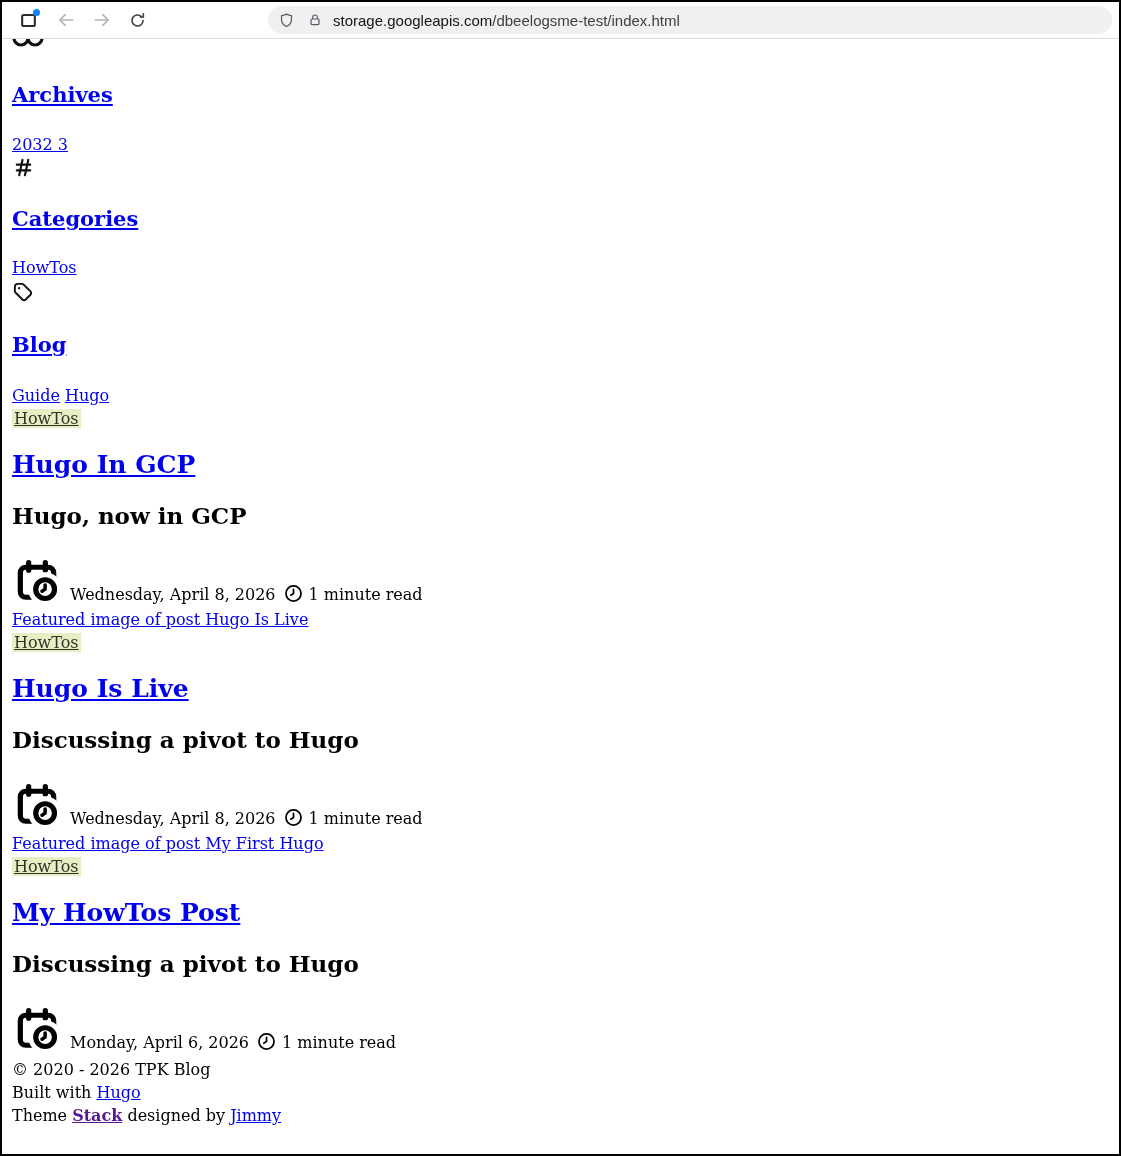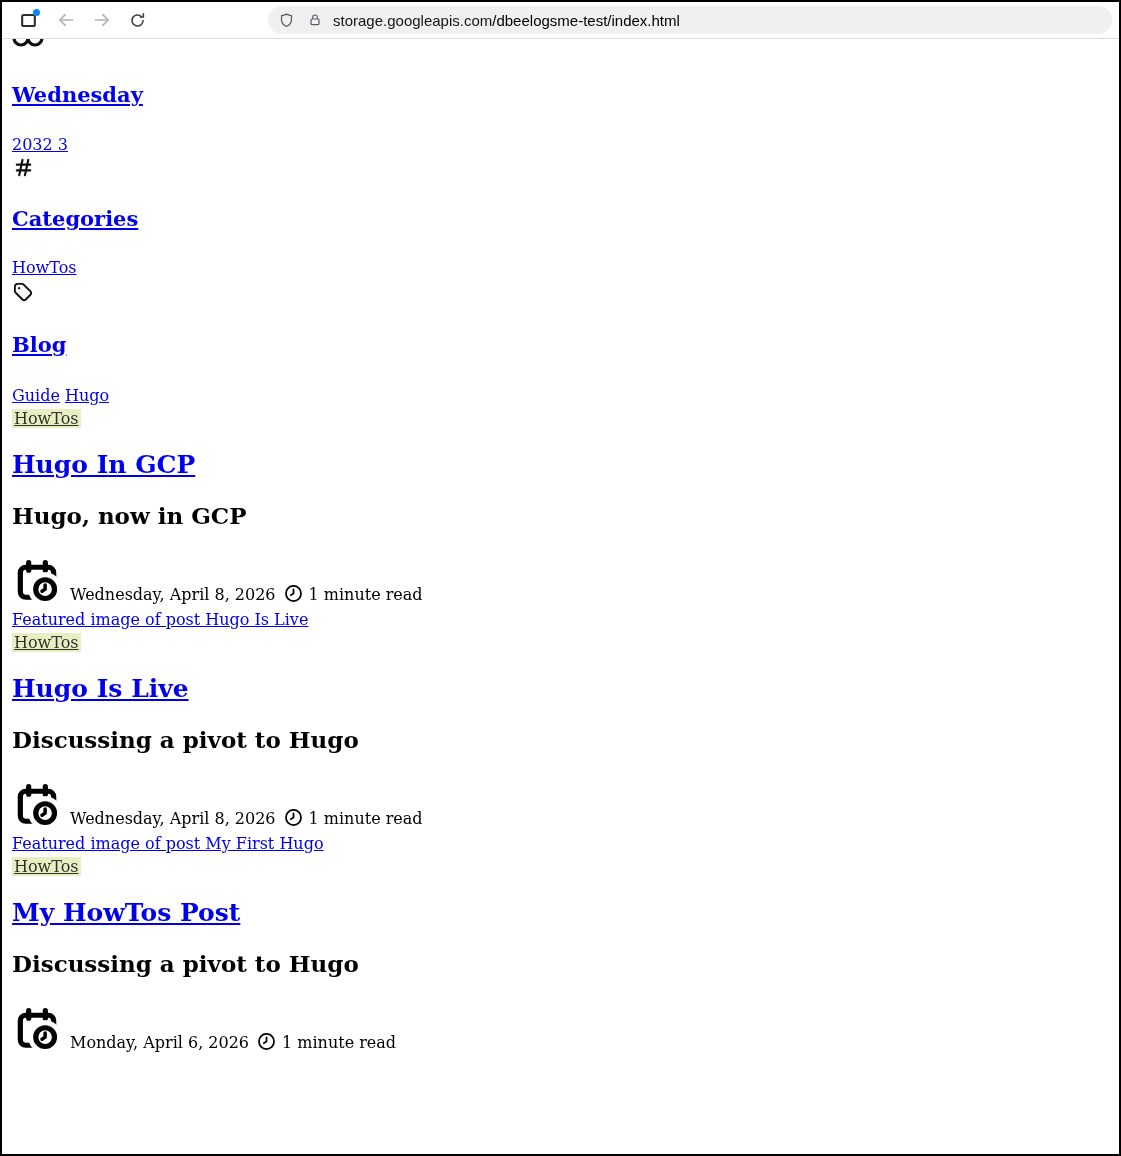--- a/index.html
+++ b/index.html
@@ -13,21 +13,21 @@
   .tool-btn{position:absolute;top:4px;width:28px;height:28px;display:flex;
             align-items:center;justify-content:center;cursor:pointer;}
   .tab-btn{left:12px;}
   .tab-dot{position:absolute;top:3px;right:2px;width:7px;height:7px;border-radius:50%;background:#0a84ff;}
   .back-btn{left:50px;} .fwd-btn{left:86px;} .reload-btn{left:121px;}
   .urlbar{position:absolute;left:266px;right:7px;top:4px;height:28px;border-radius:14px;
           background:#f0f0f1;display:flex;align-items:center;padding:0 10px;box-sizing:border-box;}
   .urlbar svg{flex:0 0 auto;}
   .url-text{margin-left:10px;font-size:15px;white-space:nowrap;overflow:hidden;}
   .url-domain{color:#15141a;}
-  .url-path{color:#000000;}
+  .url-path{color:#404040;}
 
   
   .content{padding-left:10px;font-size:16px;line-height:23px;}
   a{cursor:pointer;}
   a.blue{color:#0000ee;text-decoration:underline;}
   .cut-icon{height:8px;width:34px;overflow:hidden;position:relative;}
   .cut-icon svg{position:absolute;left:0;top:-17px;}
   .widget-title{font-size:21px;line-height:28px;font-weight:bold;margin:25px 0 0;}
   .widget-title.first{margin-top:34px;}
   .widget-title.tags-t{margin-top:27px;}
@@ -96,21 +96,21 @@
 
   <main class="content">
 
     <div class="cut-icon">
       <svg width="34" height="26" viewBox="0 0 34 26" fill="none" stroke="#111" stroke-width="3.2">
         <circle cx="9" cy="16" r="7"></circle>
           <circle cx="23" cy="16" r="7"></circle>
       </svg>
     </div>
 
-    <h2 class="widget-title first"><a class="blue">Wednesday</a></h2>
+    <h2 class="widget-title first"><a class="blue">Archives</a></h2>
     <div class="line"><a class="blue">2032 3</a></div>
 
     <div class="icon-line">
       <svg width="23" height="23" viewBox="0 0 24 24" fill="none" stroke="#111" stroke-width="2.2" stroke-linecap="round">
         <path d="M5 9h14"></path>
           <path d="M5 15h14"></path>
           <path d="M11 4 7.5 20"></path>
           <path d="M17 4l-3.5 16"></path>
       </svg>
     </div>
@@ -178,15 +178,20 @@
         <circle cx="15.9" cy="15.9" r="7" fill="#fff" stroke="#fff" stroke-width="2.2"></circle>
         <circle cx="15.9" cy="15.9" r="4.5" fill="#fff" stroke="#000" stroke-width="2.5"></circle>
         <path d="M15.9 13.9v2l-1.5 1" stroke-width="1.7"></path>
       </svg>
       <span class="meta-text"><span>Monday, April 6, 2026</span><svg width="21" height="21" viewBox="0 0 24 24" fill="none" stroke="#000" stroke-width="2" stroke-linecap="round" stroke-linejoin="round">
             <circle cx="12" cy="12" r="8.6"></circle>
             <path d="M12 7.3V12l-3.2 1.9"></path>
           </svg><span>1 minute read</span></span>
     </div>
 
+    <div class="footer">
+      <div class="f-line">© 2020 - 2026 TPK Blog</div>
+      <div class="f-line"><span>Built with </span><a class="blue">Hugo</a></div>
+      <div class="f-line"><span>Theme </span><a class="vlink">Stack</a><span> designed by </span><a class="blue">Jimmy</a></div>
+    </div>
 
   </main>
 </div>
 
 </body></html>

